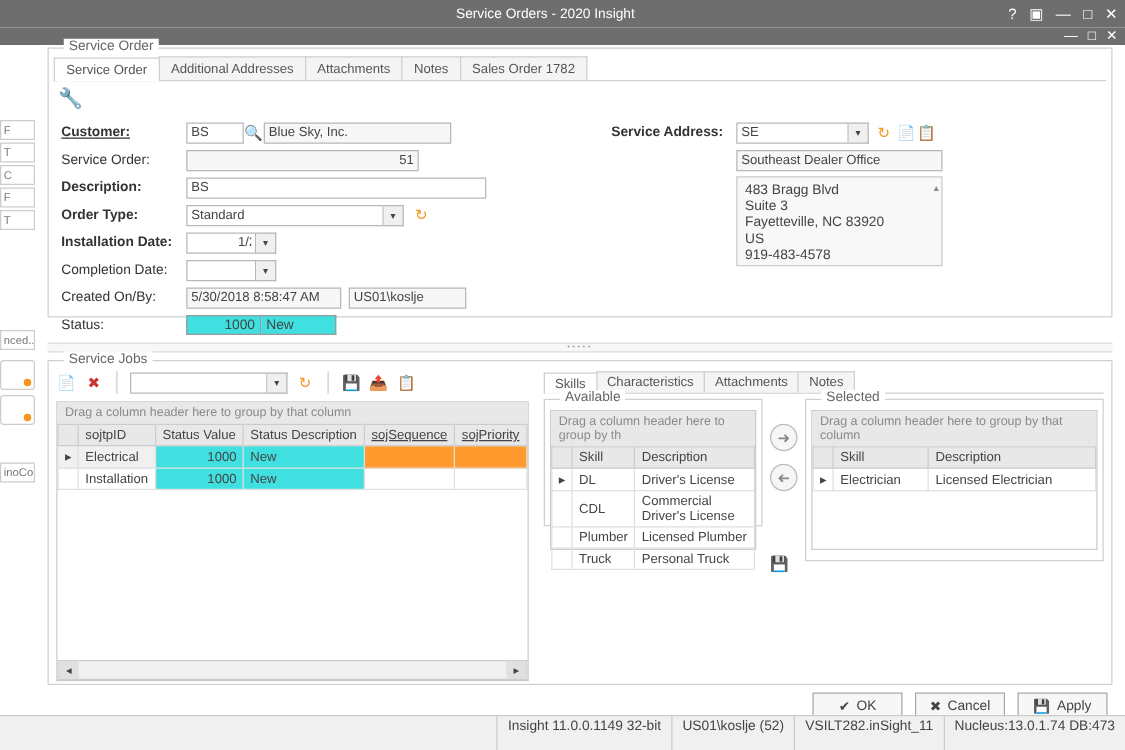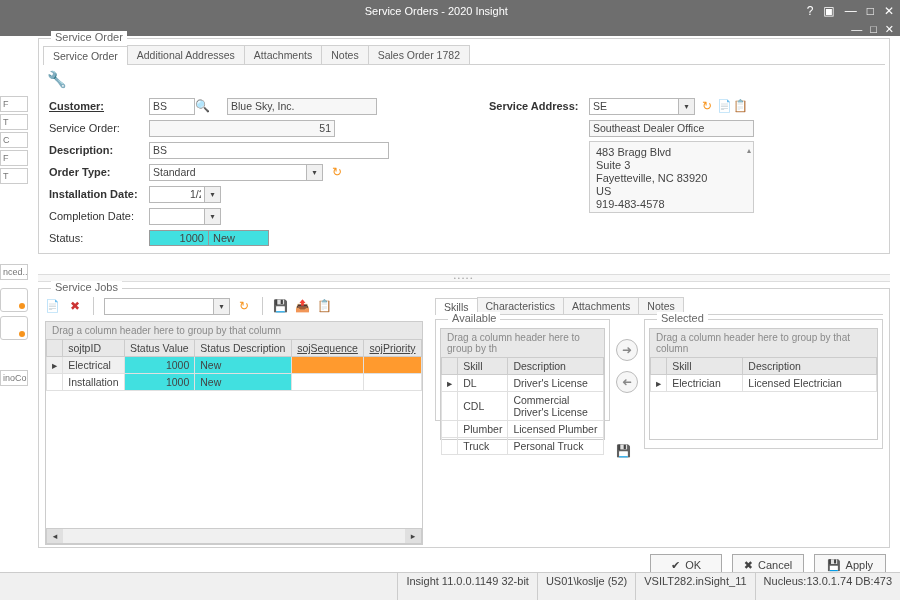--- a/index.html
+++ b/index.html
@@ -106,21 +106,21 @@
       <span class="icon" style="color:#f7941d;font-size:16px">🔧</span>
     </div>
 
     <div style="display:flex;padding:0 10px;gap:40px">
 
       <div style="flex:0 0 400px">
         <div class="form-row">
           <div class="form-label bold" style="text-decoration:underline">Customer:</div>
           <input class="inp" style="width: 46px;" value="BS">
           <span class="icon">🔍</span>
-          <input class="inp ro" style="width: 150px; margin-left: 16px;" value="Blue Sky, Inc.">
+          <input class="inp ro" style="width: 150px; margin-left: 0;" value="Blue Sky, Inc.">
         </div>
         <div class="form-row">
           <div class="form-label">Service Order:</div>
           <input class="inp ro" style="width: 186px; text-align: right;" value="51">
         </div>
         <div class="form-row">
           <div class="form-label bold">Description:</div>
           <input class="inp" style="width: 240px;" value="BS">
         </div>
         <div class="form-row">
@@ -137,20 +137,25 @@
               <input class="inp" style="width: 56px; padding-left: 40px;" value="1/28/2008">
               <div class="cbtn">▾</div>
             </div>
         </div>
         <div class="form-row">
           <div class="form-label">Completion Date:</div>
           <div class="combo">
               <input class="inp" style="width: 56px;" value="">
               <div class="cbtn">▾</div>
             </div>
+        </div>
+        <div class="form-row">
+          <div class="form-label">Created On/By:</div>
+          <input class="inp ro" style="width: 124px;" value="5/30/2018 8:58:47 AM">
+          <input class="inp ro" style="width: 94px; margin-left: 6px;" value="US01\koslje">
         </div>
         <div class="form-row">
           <div class="form-label">Status:</div>
           <div class="status-pill">
             <div class="sid">1000</div>
             <div class="sval">New</div>
           </div>
         </div>
       </div>
 

